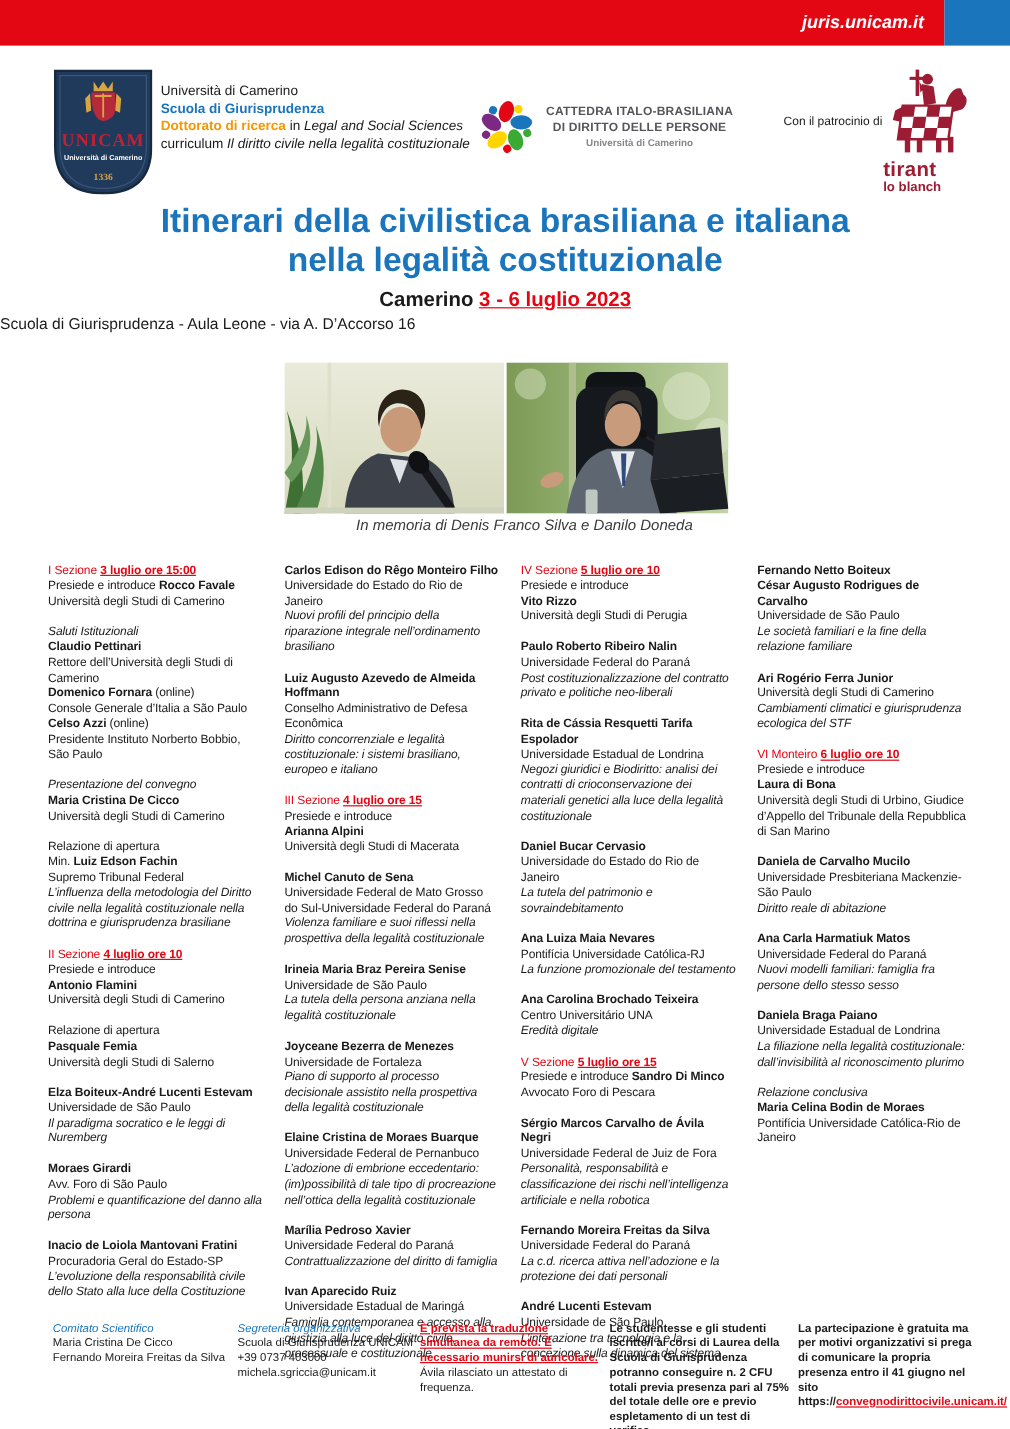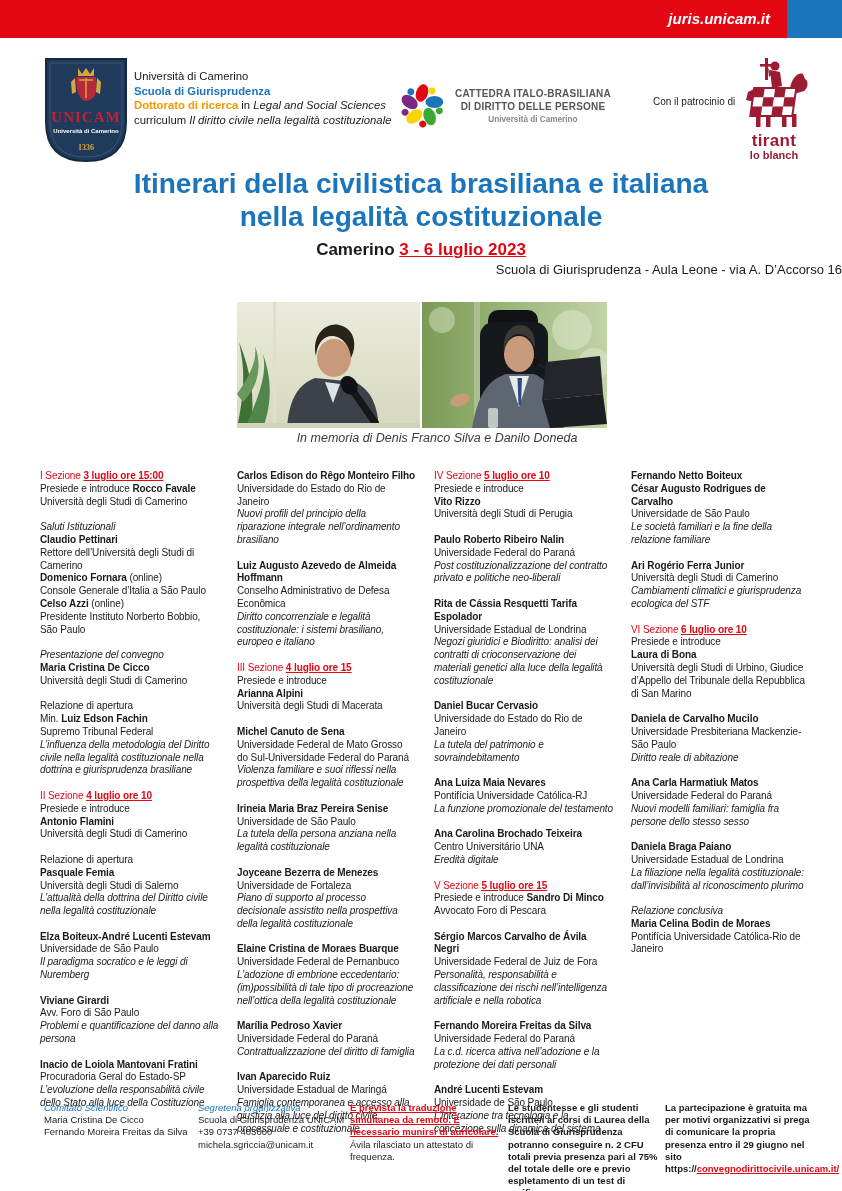--- a/index.html
+++ b/index.html
@@ -14,28 +14,28 @@
   .topbar-url{position:absolute;top:10px;right:72px;color:#fff;font-weight:700;font-size:15px;font-style:italic;}
   .topbar-accent{position:absolute;left:787px;top:0;width:55px;height:38px;background:var(--blue);}
   
   .unicam-logo{position:absolute;left:45px;top:58px;}
   .header-affil{position:absolute;left:134px;top:69px;font-size:11.3px;line-height:14.6px;}
   .cattedra{position:absolute;left:396px;top:80px;display:flex;align-items:center;gap:7px;}
   .cattedra-text{text-align:center;}
   .cattedra-l1,.cattedra-l2{font-size:10px;font-weight:700;color:#55565a;line-height:12.5px;letter-spacing:.2px;}
   .cattedra-l3{font-size:8.2px;color:#85868a;font-weight:700;margin-top:2px;}
   .patrocinio{position:absolute;left:653px;top:96px;font-size:10px;}
-  .tirant{position:absolute;left:736px;top:54px;width:76px;text-align:center;color:var(--maroon);}
+  .tirant{position:absolute;left:736px;top:54px;width:76px;color:var(--maroon);}
   .tirant-name{font-size:17px;font-weight:700;line-height:16px;margin-top:1px;letter-spacing:.3px;}
   .tirant-sub{font-size:11px;font-weight:700;line-height:12px;}
   
   .title{position:absolute;left:0;top:167px;width:842px;text-align:center;color:var(--blue);
          font-size:28px;font-weight:700;line-height:33px;}
   .event-line{position:absolute;left:0;top:240px;width:842px;text-align:center;font-size:17px;}
-  .venue{position:absolute;left:0;top:262px;width:842px;text-align:right;font-size:13px;}
+  .venue{position:absolute;left:0;top:262px;width:842px;text-align:left;font-size:13px;}
   
   .photos{position:absolute;left:237px;top:302px;display:flex;gap:2px;}
   .caption{position:absolute;left:0;top:431px;width:842px;text-align:center;font-style:italic;font-size:12.5px;color:#3a3a3a;margin-left:16px;}
   
   .program{position:absolute;left:40px;top:470px;width:770px;display:grid;
            grid-template-columns:repeat(4,1fr);column-gap:18px;
            font-size:10px;line-height:12.8px;letter-spacing:-0.1px;}
   .pblock{margin-bottom:12.8px;}
   .no-bm .pblock{margin-bottom:0;}
   
@@ -246,29 +246,28 @@
       <div class="pblock">
         <div class="pline"><span class="s-r">II Sezione </span><span class="s-rb">4 luglio ore 10</span></div>
         <div class="pline"><span class="s-n">Presiede e introduce</span></div>
         <div class="pline"><span class="s-b">Antonio Flamini</span></div>
         <div class="pline"><span class="s-n">Università degli Studi di Camerino</span></div>
       </div>
       <div class="pblock">
         <div class="pline"><span class="s-n">Relazione di apertura</span></div>
         <div class="pline"><span class="s-b">Pasquale Femia</span></div>
         <div class="pline"><span class="s-n">Università degli Studi di Salerno</span></div>
-        <div class="pline"><span class="s-i">L’attualità della dottrina del Diritto civile nella legalità costituzionale</span></div>
       </div>
       <div class="pblock">
         <div class="pline"><span class="s-b">Elza Boiteux-André Lucenti Estevam</span></div>
         <div class="pline"><span class="s-n">Universidade de São Paulo</span></div>
         <div class="pline"><span class="s-i">Il paradigma socratico e le leggi di Nuremberg</span></div>
       </div>
       <div class="pblock">
-        <div class="pline"><span class="s-b">Viviane Girardi</span></div>
+        <div class="pline"><span class="s-b">Moraes Girardi</span></div>
         <div class="pline"><span class="s-n">Avv. Foro di São Paulo</span></div>
         <div class="pline"><span class="s-i">Problemi e quantificazione del danno alla persona</span></div>
       </div>
       <div class="pblock">
         <div class="pline"><span class="s-b">Inacio de Loiola Mantovani Fratini</span></div>
         <div class="pline"><span class="s-n">Procuradoria Geral do Estado-SP</span></div>
         <div class="pline"><span class="s-i">L’evoluzione della responsabilità civile dello Stato alla luce della Costituzione</span></div>
       </div>
     </div>
   <div>
@@ -378,21 +377,21 @@
         <div class="pline"><span class="s-b">César Augusto Rodrigues de Carvalho</span></div>
         <div class="pline"><span class="s-n">Universidade de São Paulo</span></div>
         <div class="pline"><span class="s-i">Le società familiari e la fine della relazione familiare</span></div>
       </div>
       <div class="pblock">
         <div class="pline"><span class="s-b">Ari Rogério Ferra Junior</span></div>
         <div class="pline"><span class="s-n">Università degli Studi di Camerino</span></div>
         <div class="pline"><span class="s-i">Cambiamenti climatici e giurisprudenza ecologica del STF</span></div>
       </div>
       <div class="pblock">
-        <div class="pline"><span class="s-r">VI Sezione </span><span class="s-rb">6 luglio ore 10</span></div>
+        <div class="pline"><span class="s-r">VI Monteiro </span><span class="s-rb">6 luglio ore 10</span></div>
         <div class="pline"><span class="s-n">Presiede e introduce</span></div>
         <div class="pline"><span class="s-b">Laura di Bona</span></div>
         <div class="pline"><span class="s-n">Università degli Studi di Urbino, Giudice d’Appello del Tribunale della Repubblica di San Marino</span></div>
       </div>
       <div class="pblock">
         <div class="pline"><span class="s-b">Daniela de Carvalho Mucilo</span></div>
         <div class="pline"><span class="s-n">Universidade Presbiteriana Mackenzie-São Paulo</span></div>
         <div class="pline"><span class="s-i">Diritto reale di abitazione</span></div>
       </div>
       <div class="pblock">
@@ -435,16 +434,16 @@
         <div class="pline"><span class="s-n">Ávila rilasciato un attestato di frequenza.</span></div>
       </div>
     </div>
   <div class="fcol fcol-4">
       <div class="pblock">
         <div class="pline"><span class="s-b">Le studentesse e gli studenti iscritte/i ai corsi di Laurea della Scuola di Giurisprudenza potranno conseguire n. 2 CFU totali previa presenza pari al 75% del totale delle ore e previo espletamento di un test di verifica.</span></div>
       </div>
     </div>
   <div class="fcol fcol-5">
       <div class="pblock">
-        <div class="pline"><span class="s-b">La partecipazione è gratuita ma per motivi organizzativi si prega di comunicare la propria presenza entro il 29 giugno nel sito </span><span class="s-b">https://</span><span class="s-rb">convegnodirittocivile.unicam.it/</span></div>
+        <div class="pline"><span class="s-b">La partecipazione è gratuita ma per motivi organizzativi si prega di comunicare la propria presenza entro il 41 giugno nel sito </span><span class="s-b">https://</span><span class="s-rb">convegnodirittocivile.unicam.it/</span></div>
       </div>
     </div>
 </div>
 
 </body></html>

